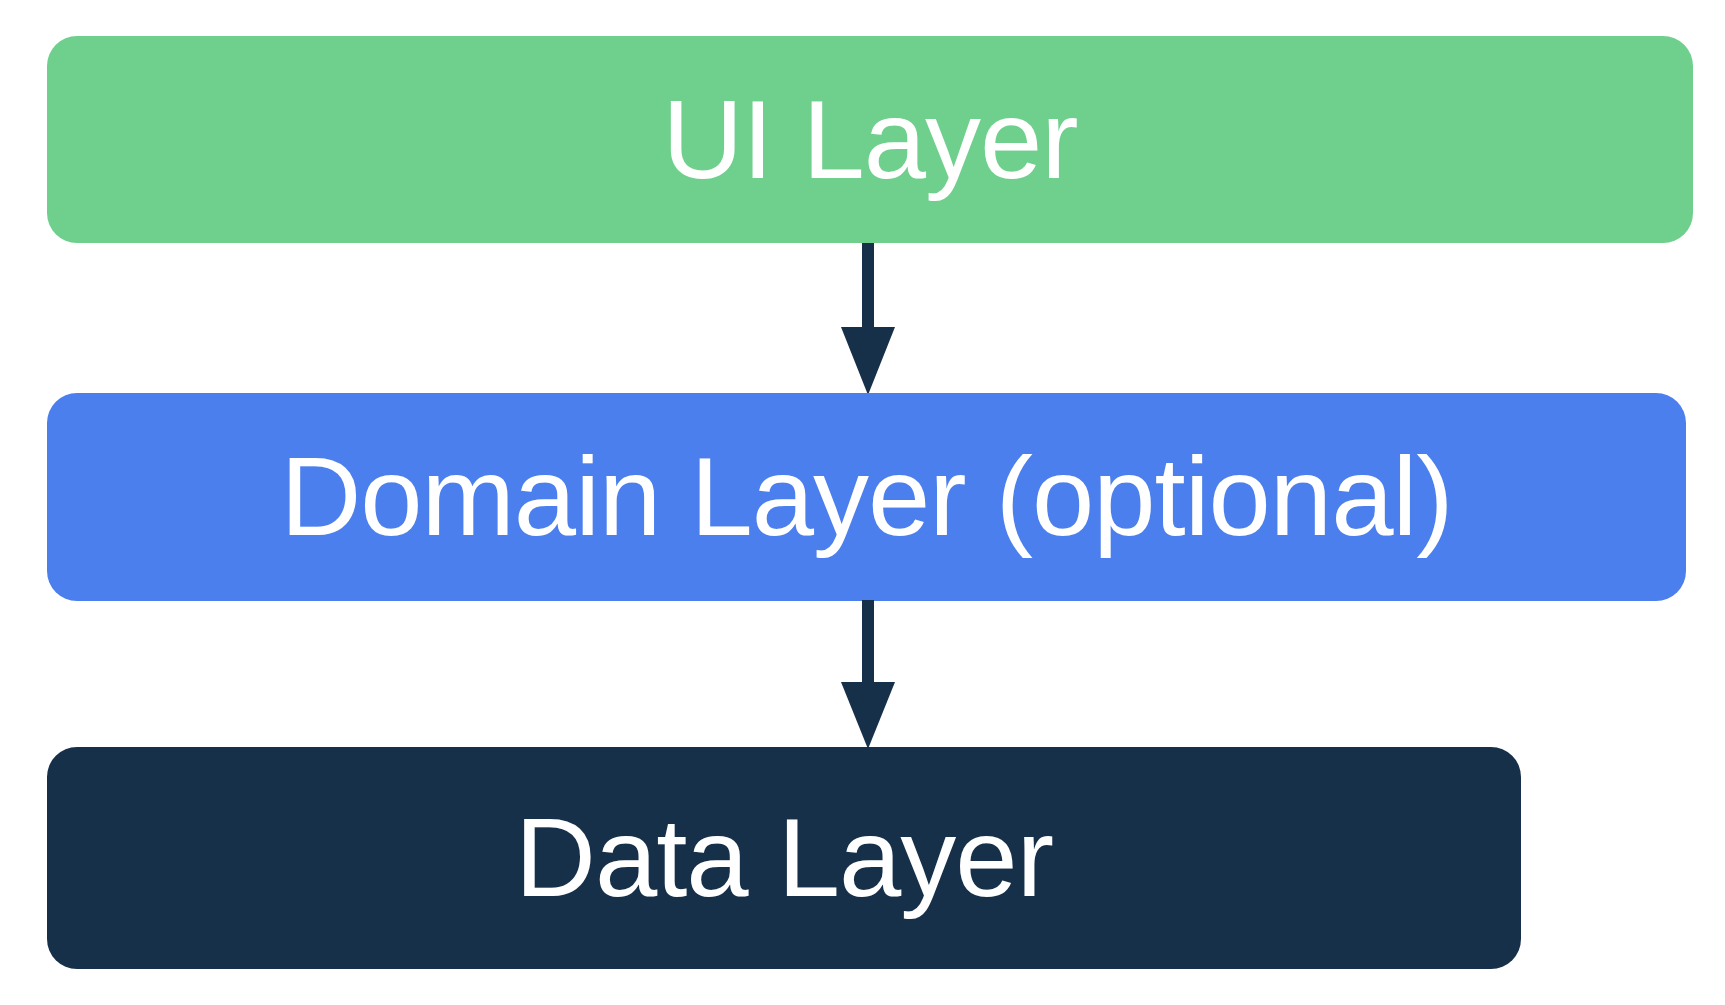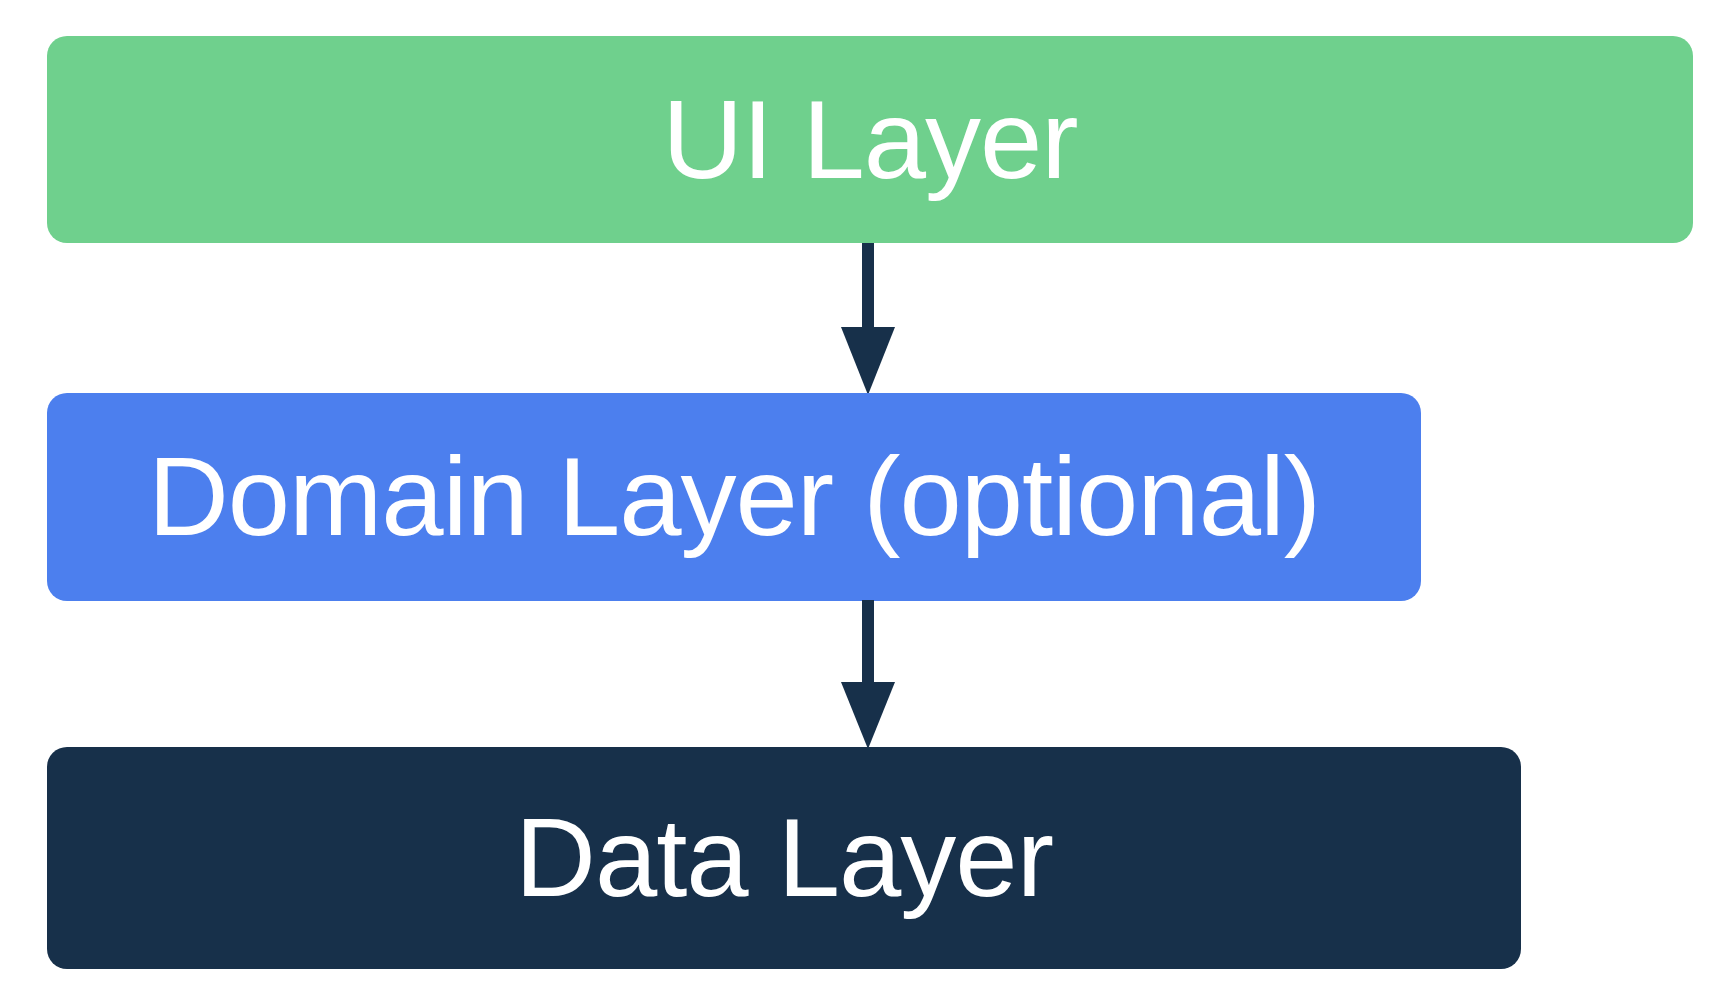--- a/index.html
+++ b/index.html
@@ -16,21 +16,21 @@
     height: 1005px;
     background: #ffffff;
     overflow: hidden;
   }
   .layer-box {
     position: absolute;
     display: flex;
     align-items: center;
     justify-content: center;
     box-sizing: border-box;
-    border-radius: 20px;
+    border-radius: 30px;
     color: #ffffff;
     font-family: "Liberation Sans", sans-serif;
     font-weight: 400;
     letter-spacing: -1px;
     white-space: nowrap;
     user-select: none;
   }
   .layer-label {
     display: block;
     line-height: 1;
@@ -42,21 +42,21 @@
     top: 36px;
     width: 1646px;
     height: 207px;
     background: #6FD08D;
     font-size: 112px;
   }
   
   #box-domain {
     left: 47px;
     top: 393px;
-    width: 1374px;
+    width: 1639px;
     height: 208px;
     background: #4C7FEE;
     font-size: 112px;
   }
   
   #box-data {
     left: 47px;
     top: 747px;
     width: 1474px;
     height: 222px;

